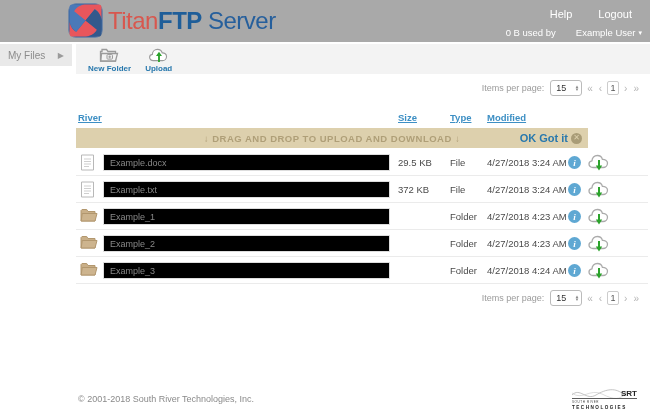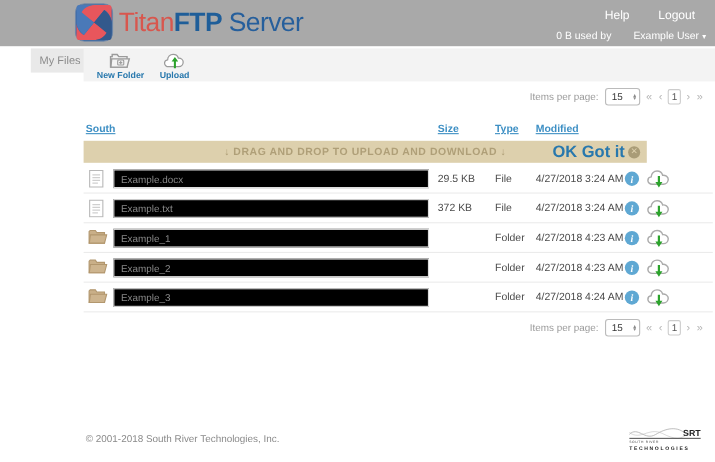--- a/index.html
+++ b/index.html
@@ -15,21 +15,21 @@
   .t-ftp { color:#1f5e99; font-weight:700; }
   .t-blue { color:#265f9c; }
   .top-links { position:absolute; right:18px; top:8px; display:flex; gap:26px; }
   .top-link { color:#fff; font-size:11px; text-decoration:none; cursor:pointer; }
   .usage-row { position:absolute; right:8px; top:27px; color:#fff; font-size:9.5px; display:flex; gap:20px; align-items:center; }
   .user-dd { cursor:pointer; display:flex; align-items:center; gap:3px; }
   .caret { font-size:7px; }
 
   
   .sidebar-box { position:absolute; left:0; top:44px; width:72px; height:22px; background:#e9e9e9;
-                 display:flex; align-items:center; justify-content:space-between; padding:0 8px; cursor:pointer;margin-left:28px; }
+                 display:flex; align-items:center; justify-content:space-between; padding:0 8px; cursor:pointer; }
   .sidebar-label { color:#8b8b8b; font-size:10px; }
   .sidebar-chev { color:#9a9a9a; font-size:8px; }
   .toolbar { position:absolute; left:76px; top:44px; width:574px; height:30px; background:#f3f3f3;
              display:flex; align-items:flex-start; padding-left:12px; gap:14px; }
   .tool-btn { display:flex; flex-direction:column; align-items:center; gap:1px; cursor:pointer; padding-top:3px; }
   .tool-label { color:#2878ad; font-size:8px; font-weight:700; }
 
   
   .pager-row { position:absolute; right:10px; display:flex; align-items:center; gap:4px; }
   .pager-top { top:80px; }
@@ -46,21 +46,21 @@
   
   .thead { position:absolute; left:76px; top:112px; width:572px; height:16px; }
   .th { position:absolute; top:0; color:#3d8fc4; font-size:9.5px; font-weight:700; text-decoration:underline; cursor:pointer; }
   .th-name { left:2px; } .th-size { left:322px; } .th-type { left:374px; } .th-mod { left:411px; }
 
   .banner { position:absolute; left:76px; top:128px; width:512px; height:20px; background:#ddd0ad;
             display:flex; align-items:center; }
   .banner-text { position:absolute; left:0; width:100%; text-align:center; color:#af9f78; font-size:9.5px;
                  font-weight:700; letter-spacing:0.5px; }
   .banner-dismiss { position:absolute; right:6px; display:flex; align-items:center; gap:3px; cursor:pointer; }
-  .banner-ok { color:#2878ad; font-size:15px; font-weight:700; }
+  .banner-ok { color:#2878ad; font-size:11px; font-weight:700; }
   .banner-x { width:11px; height:11px; border-radius:50%; background:#a99c77; color:#ddd0ad; font-size:8px;
               display:flex; align-items:center; justify-content:center; line-height:1; }
 
   .rows { position:absolute; left:76px; top:149px; width:572px; }
   .frow { position:relative; height:27px; border-bottom:1px solid #ebebeb; }
   .row-icon { position:absolute; left:4px; top:5px; }
   .name-input { position:absolute; left:27px; top:5px; width:287px; height:17px; border:1px solid #ddd;
                 background:#000000; color:#888; font-size:9px; padding-left:6px; font-family:"Liberation Sans",sans-serif; }
   .cell { position:absolute; top:8px; color:#4a4a4a; font-size:9.5px; white-space:nowrap; }
   .c-size { left:322px; } .c-type { left:374px; } .c-mod { left:411px; }
@@ -136,21 +136,21 @@
         </span>
     </div>
     <span class="pg-arrow">«</span>
     <span class="pg-arrow">‹</span>
     <span class="pg-num">1</span>
     <span class="pg-arrow">›</span>
     <span class="pg-arrow">»</span>
   </div>
 
   <div class="thead">
-    <span class="th th-name">South</span>
+    <span class="th th-name">River</span>
     <span class="th th-size">Size</span>
     <span class="th th-type">Type</span>
     <span class="th th-mod">Modified</span>
   </div>
 
   <div class="banner">
     <span class="banner-text">↓ DRAG AND DROP TO UPLOAD AND DOWNLOAD ↓</span>
     <span class="banner-dismiss">
       <span class="banner-ok">OK Got it</span>
       <span class="banner-x">✕</span>

